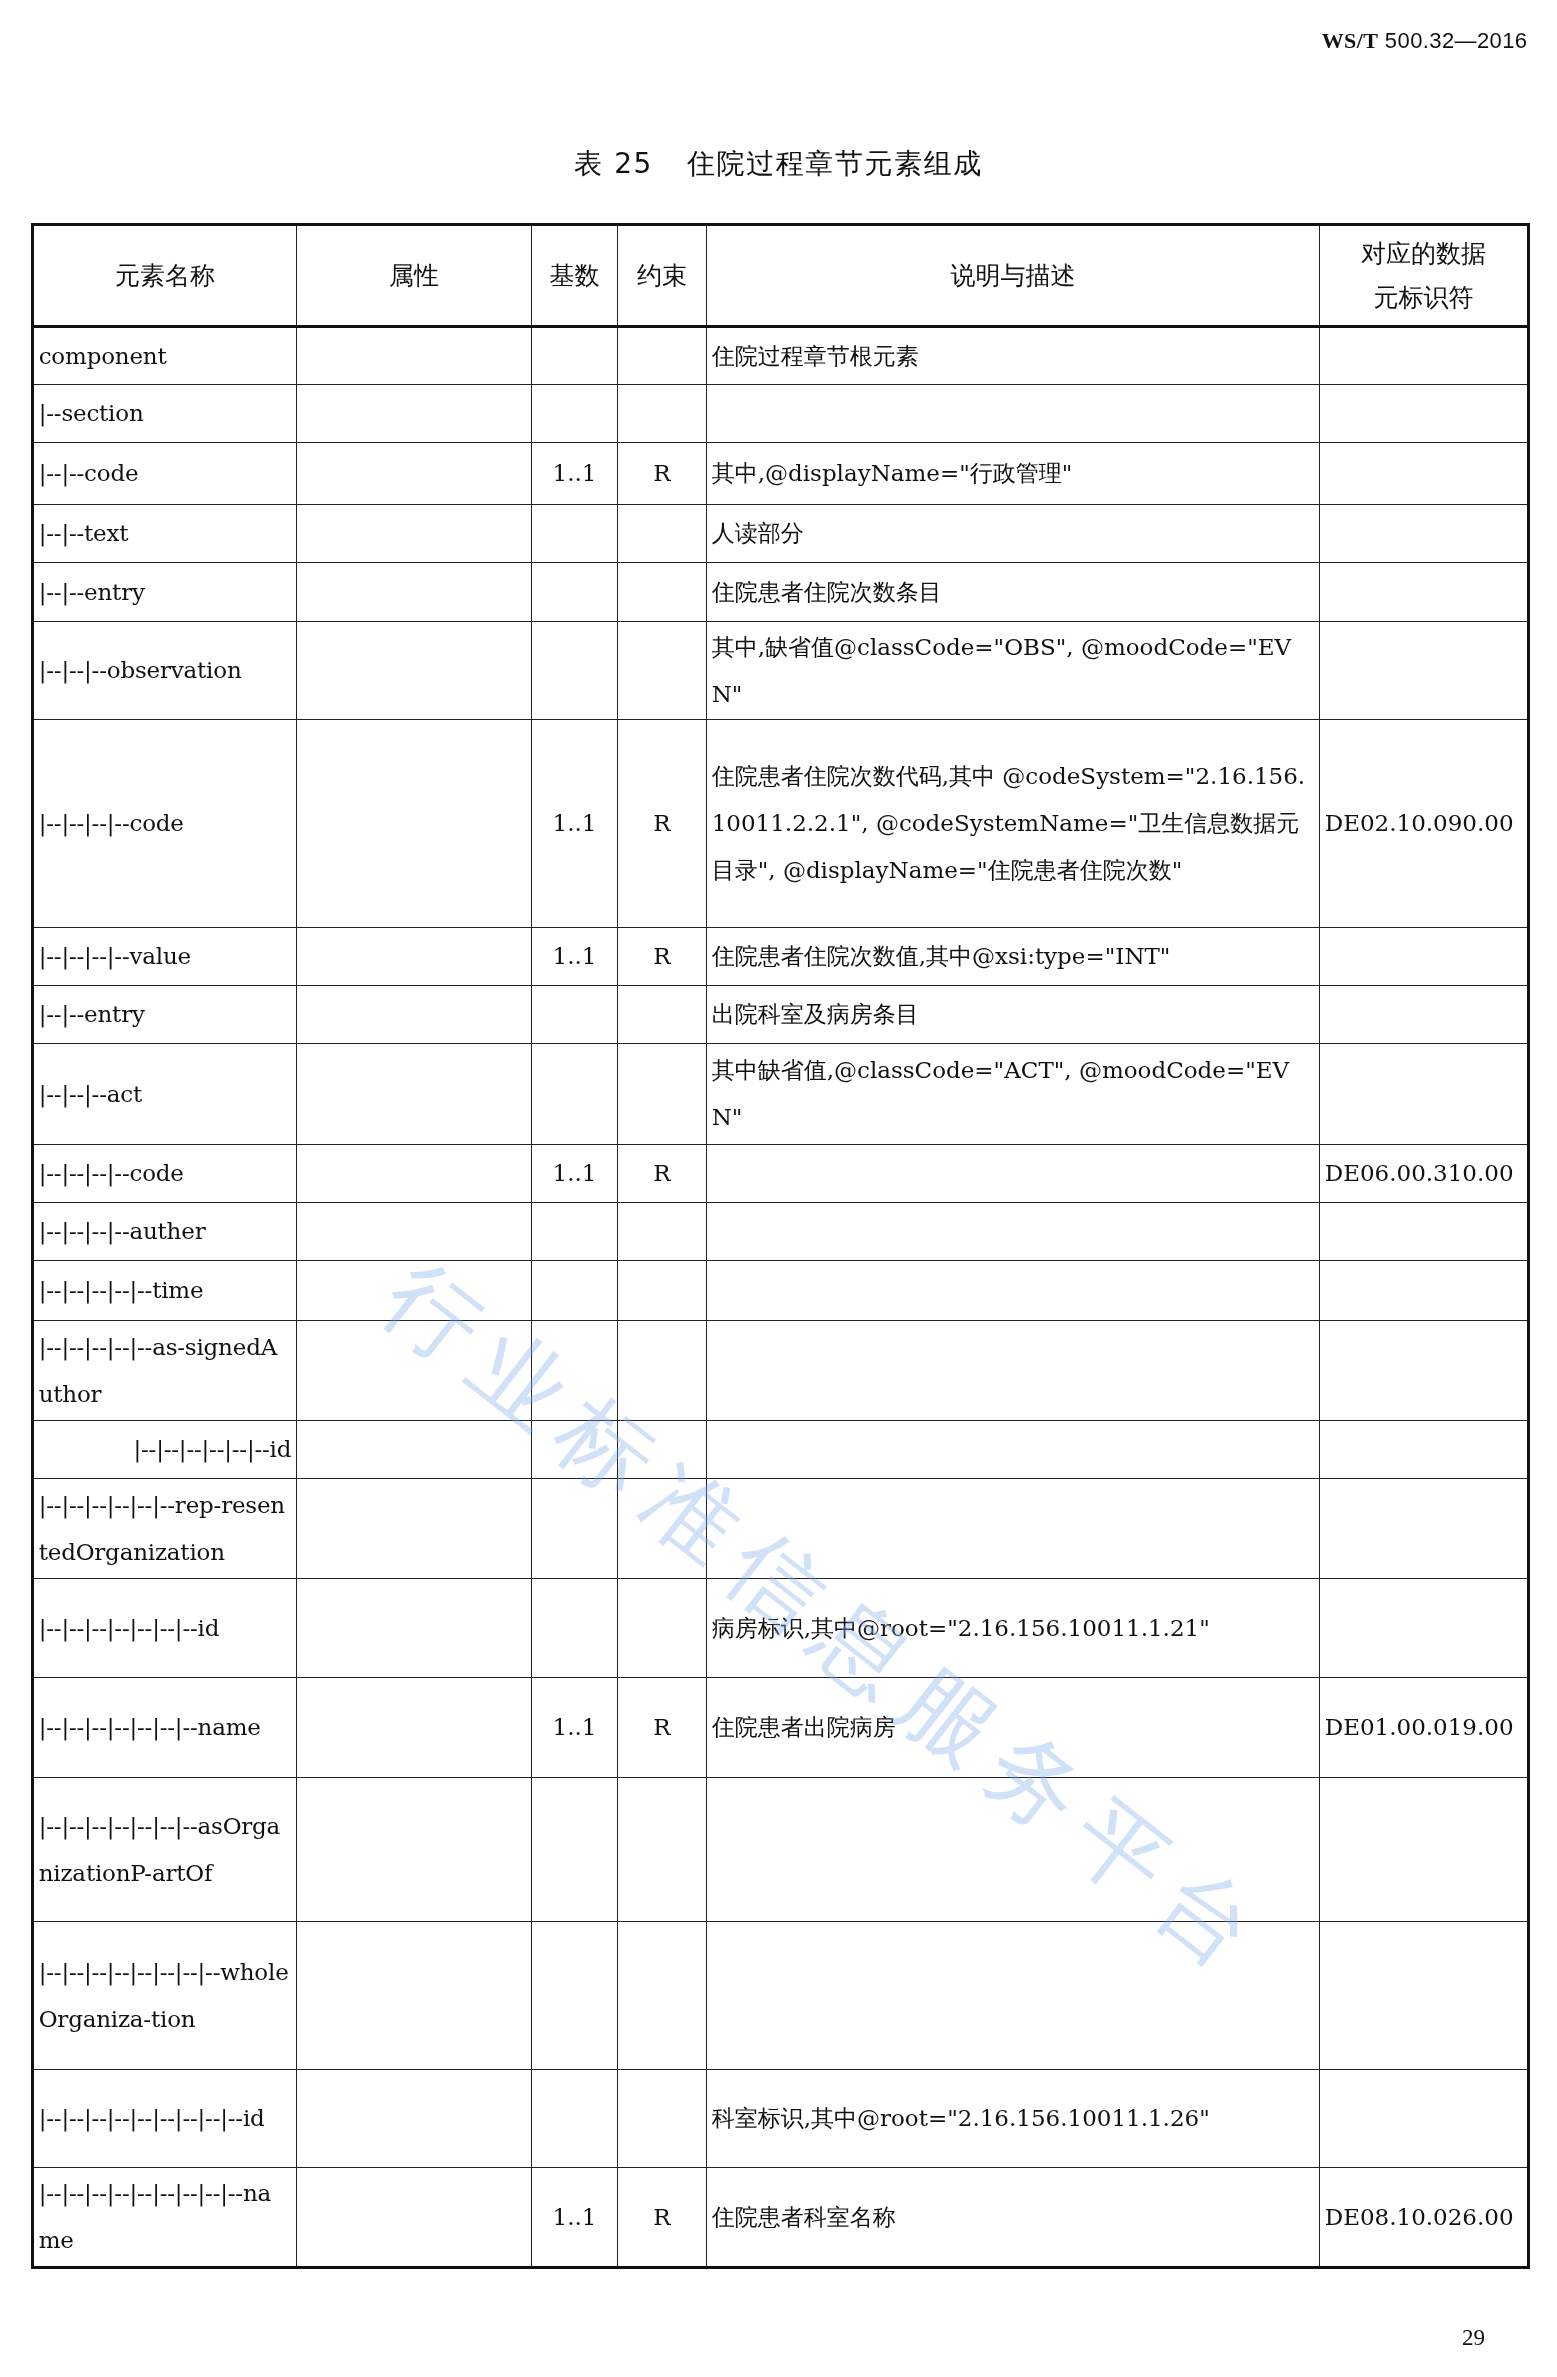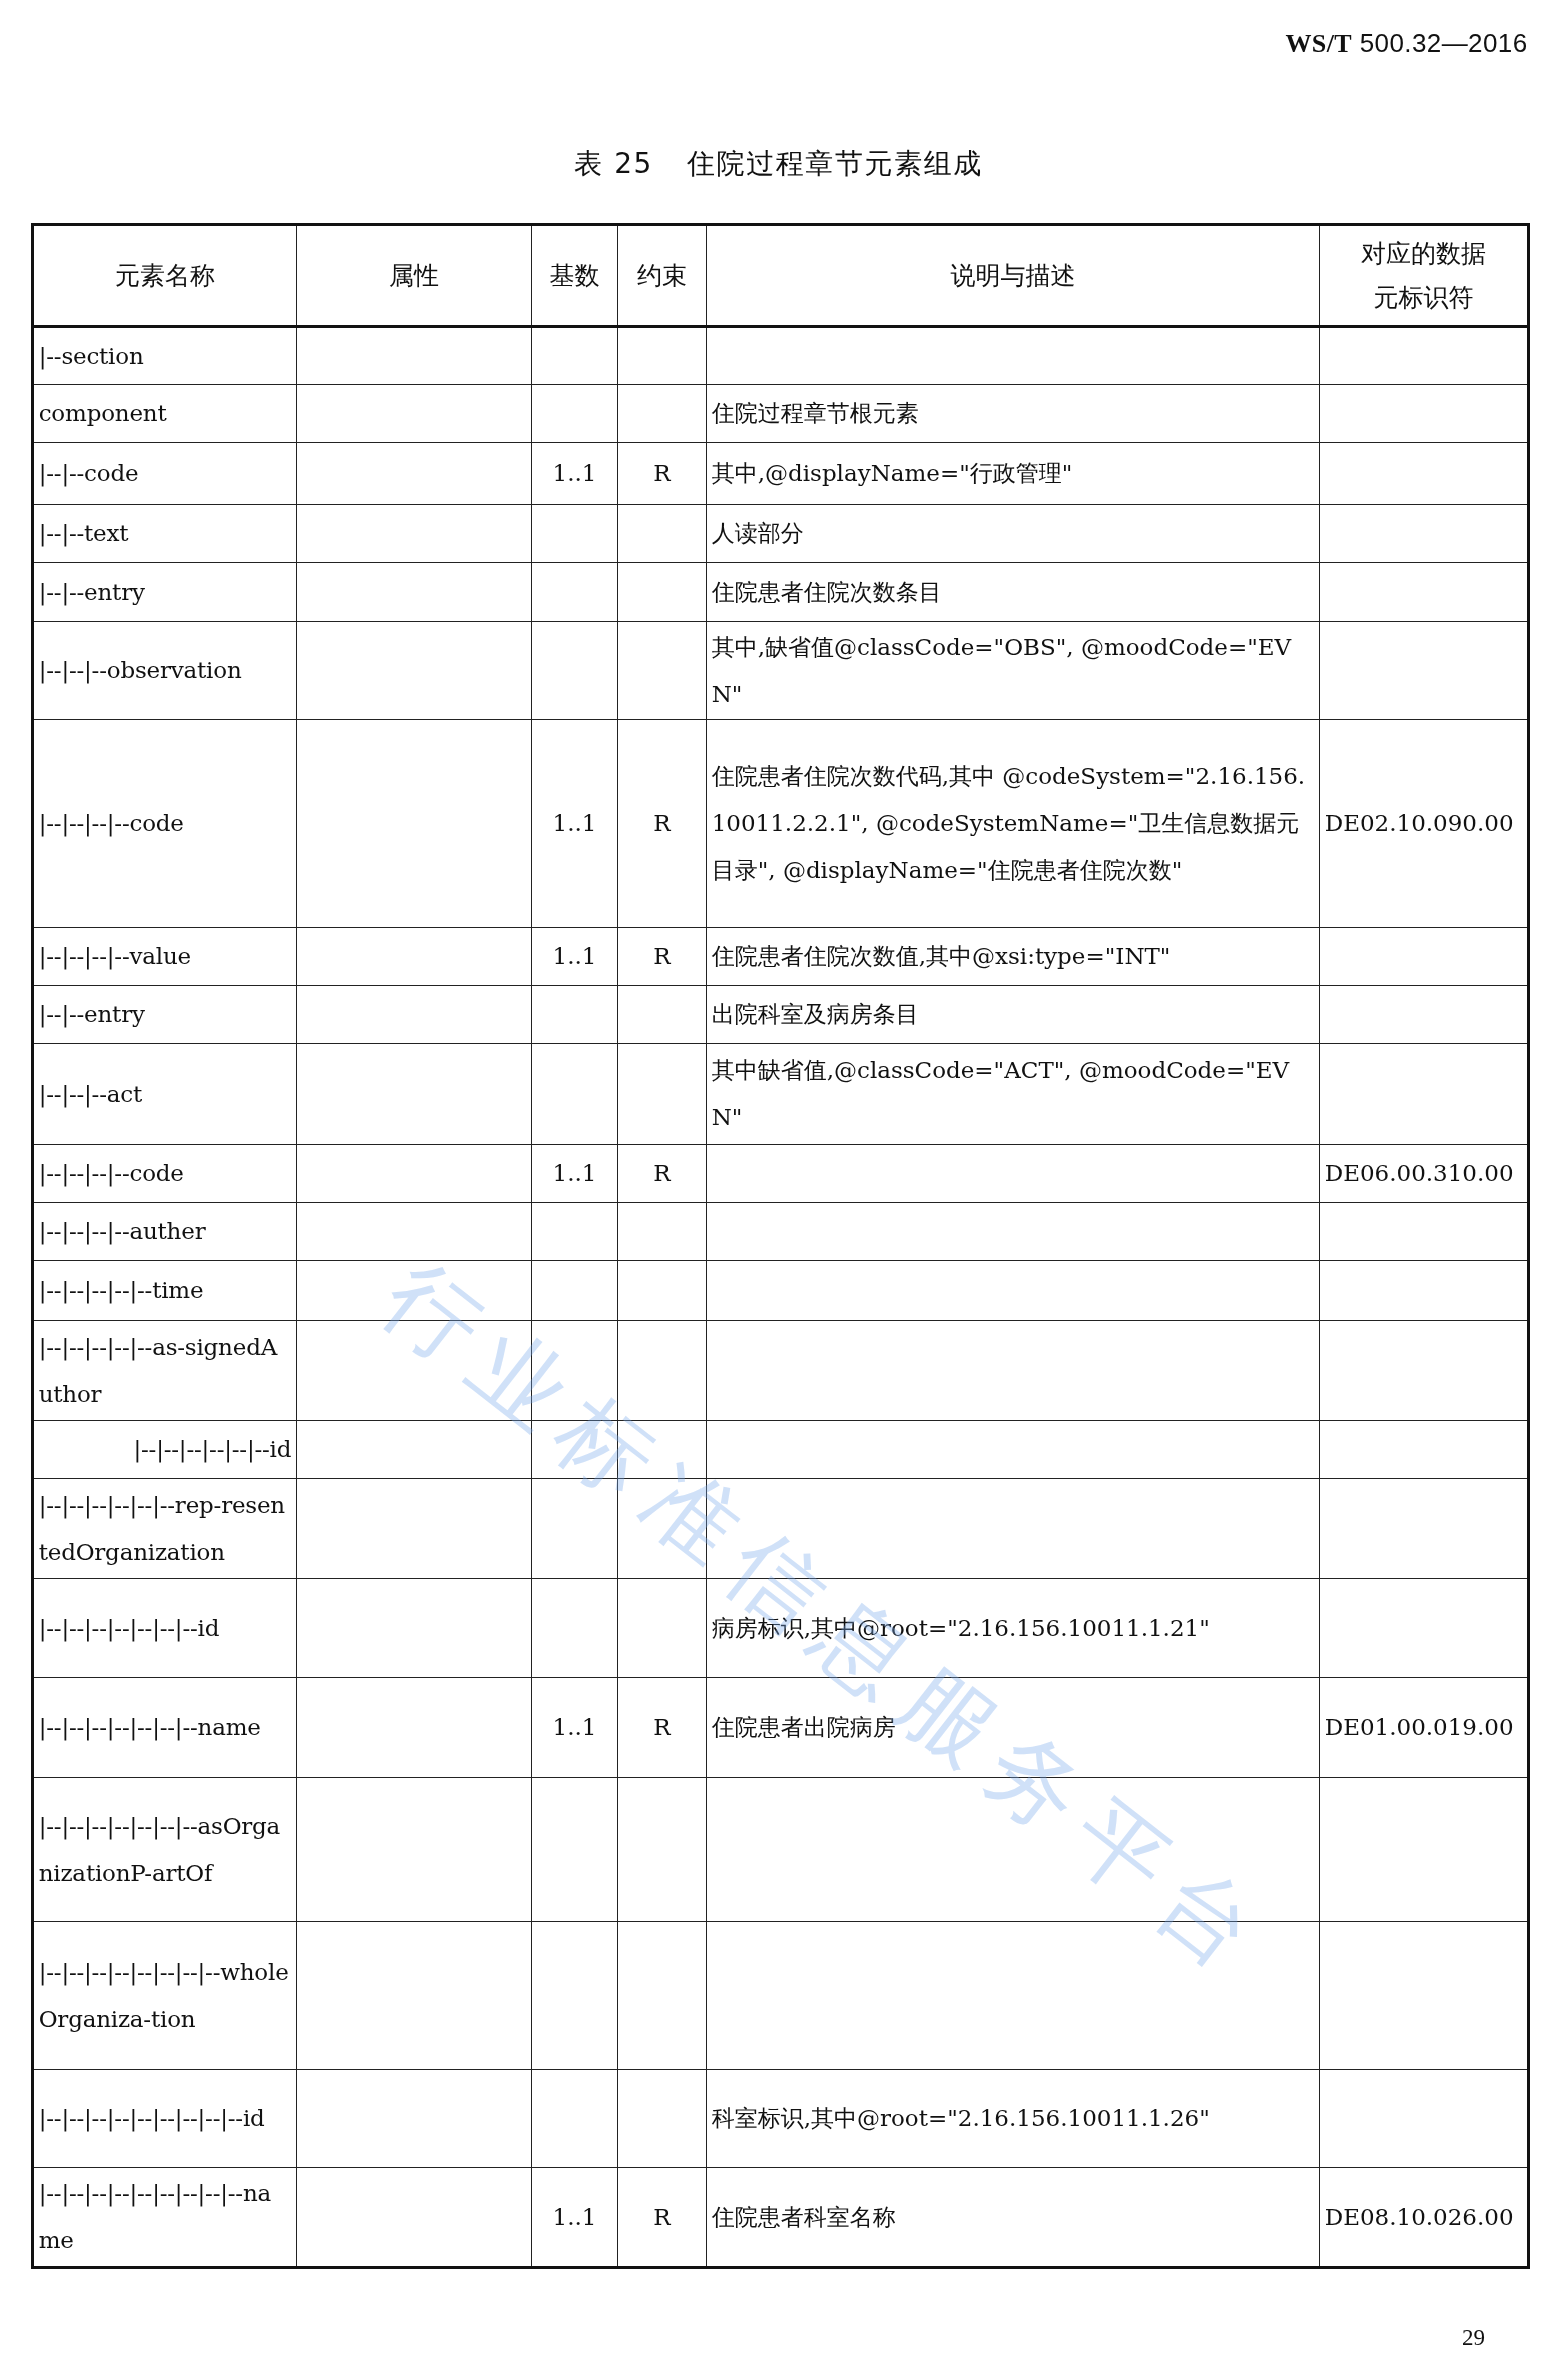--- a/index.html
+++ b/index.html
@@ -1,21 +1,21 @@
 <!DOCTYPE html>
 <html style="font-size:12.4px"><head>
 <meta charset="utf-8">
 <style>
   html, body { margin: 0; padding: 0; background: #ffffff; }
   body {
     width: 1557px; height: 2377px; position: relative; overflow: hidden;
     font-family: "DejaVu Serif", "Liberation Serif", serif; color: #111;
   }
   .std-code {
-    position: absolute; top: 28px; right: 29.5px; font-size: 26px;
+    position: absolute; top: 28px; right: 29.5px; font-size: 22px;
     font-family: "Liberation Sans", "DejaVu Sans", sans-serif; letter-spacing: 0.4px;
   }
   .std-code .prefix { font-family: "Liberation Serif", "DejaVu Serif", serif; font-weight: bold; }
   .table-title {
     position: absolute; top: 145px; left: 0; width: 1557px; text-align: center;
     font-size: 28px; font-family: "DejaVu Sans", "Liberation Sans", sans-serif; letter-spacing: 1.6px;
   }
   .table-title .num { margin-right: 34px; }
   table.main {
     position: absolute; top: 223px; left: 31px; width: 1497px;
@@ -66,33 +66,33 @@
       <th>元素名称</th>
       <th>属性</th>
       <th>基数</th>
       <th>约束</th>
       <th>说明与描述</th>
       <th><span>对应的数据</span><br><span>元标识符</span></th>
     </tr>
   </thead>
   <tbody id="tbody">
       <tr style="height: 58px;">
+        <td class="name">component</td>
+        <td></td>
+        <td class="center"></td>
+        <td class="center"></td>
+        <td>住院过程章节根元素</td>
+        <td></td>
+      </tr>
+      <tr style="height: 58px;">
         <td class="name">|--section</td>
         <td></td>
         <td class="center"></td>
         <td class="center"></td>
         <td></td>
-        <td></td>
-      </tr>
-      <tr style="height: 58px;">
-        <td class="name">component</td>
-        <td></td>
-        <td class="center"></td>
-        <td class="center"></td>
-        <td>住院过程章节根元素</td>
         <td></td>
       </tr>
       <tr style="height: 62px; margin-top: 22px;">
         <td class="name">|--|--code</td>
         <td></td>
         <td class="center">1..1</td>
         <td class="center">R</td>
         <td>其中,@displayName="行政管理"</td>
         <td></td>
       </tr>

